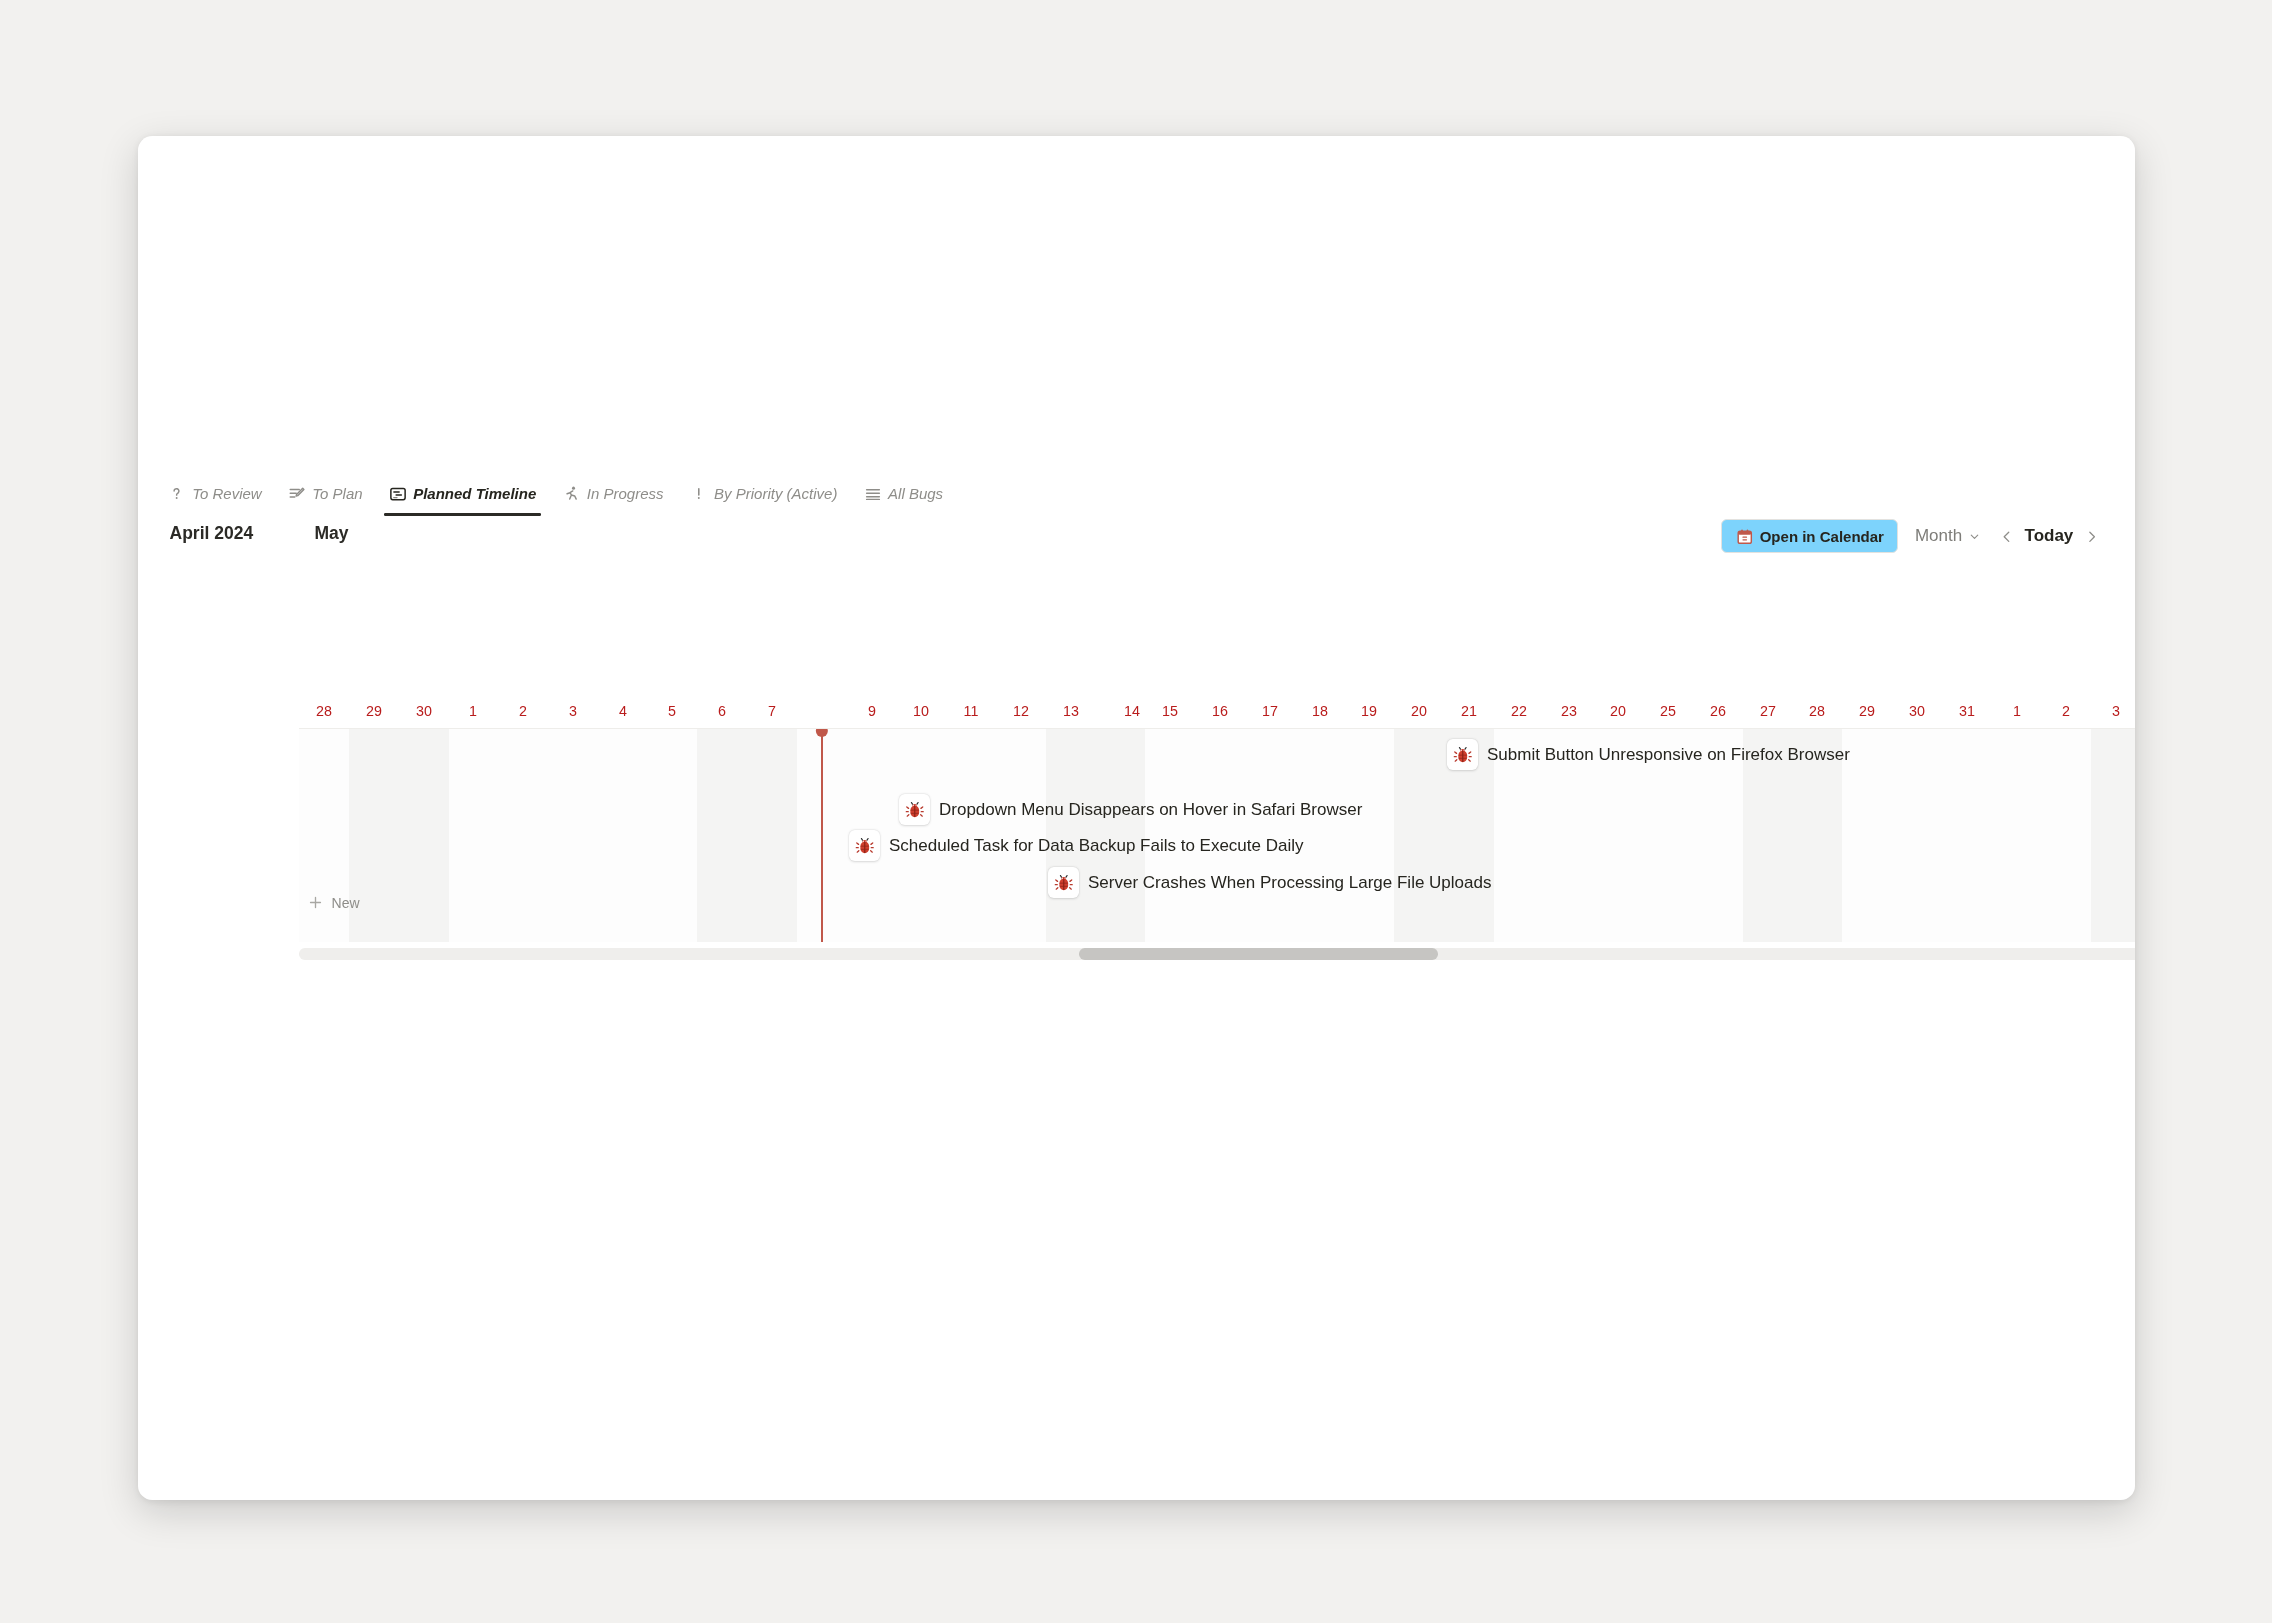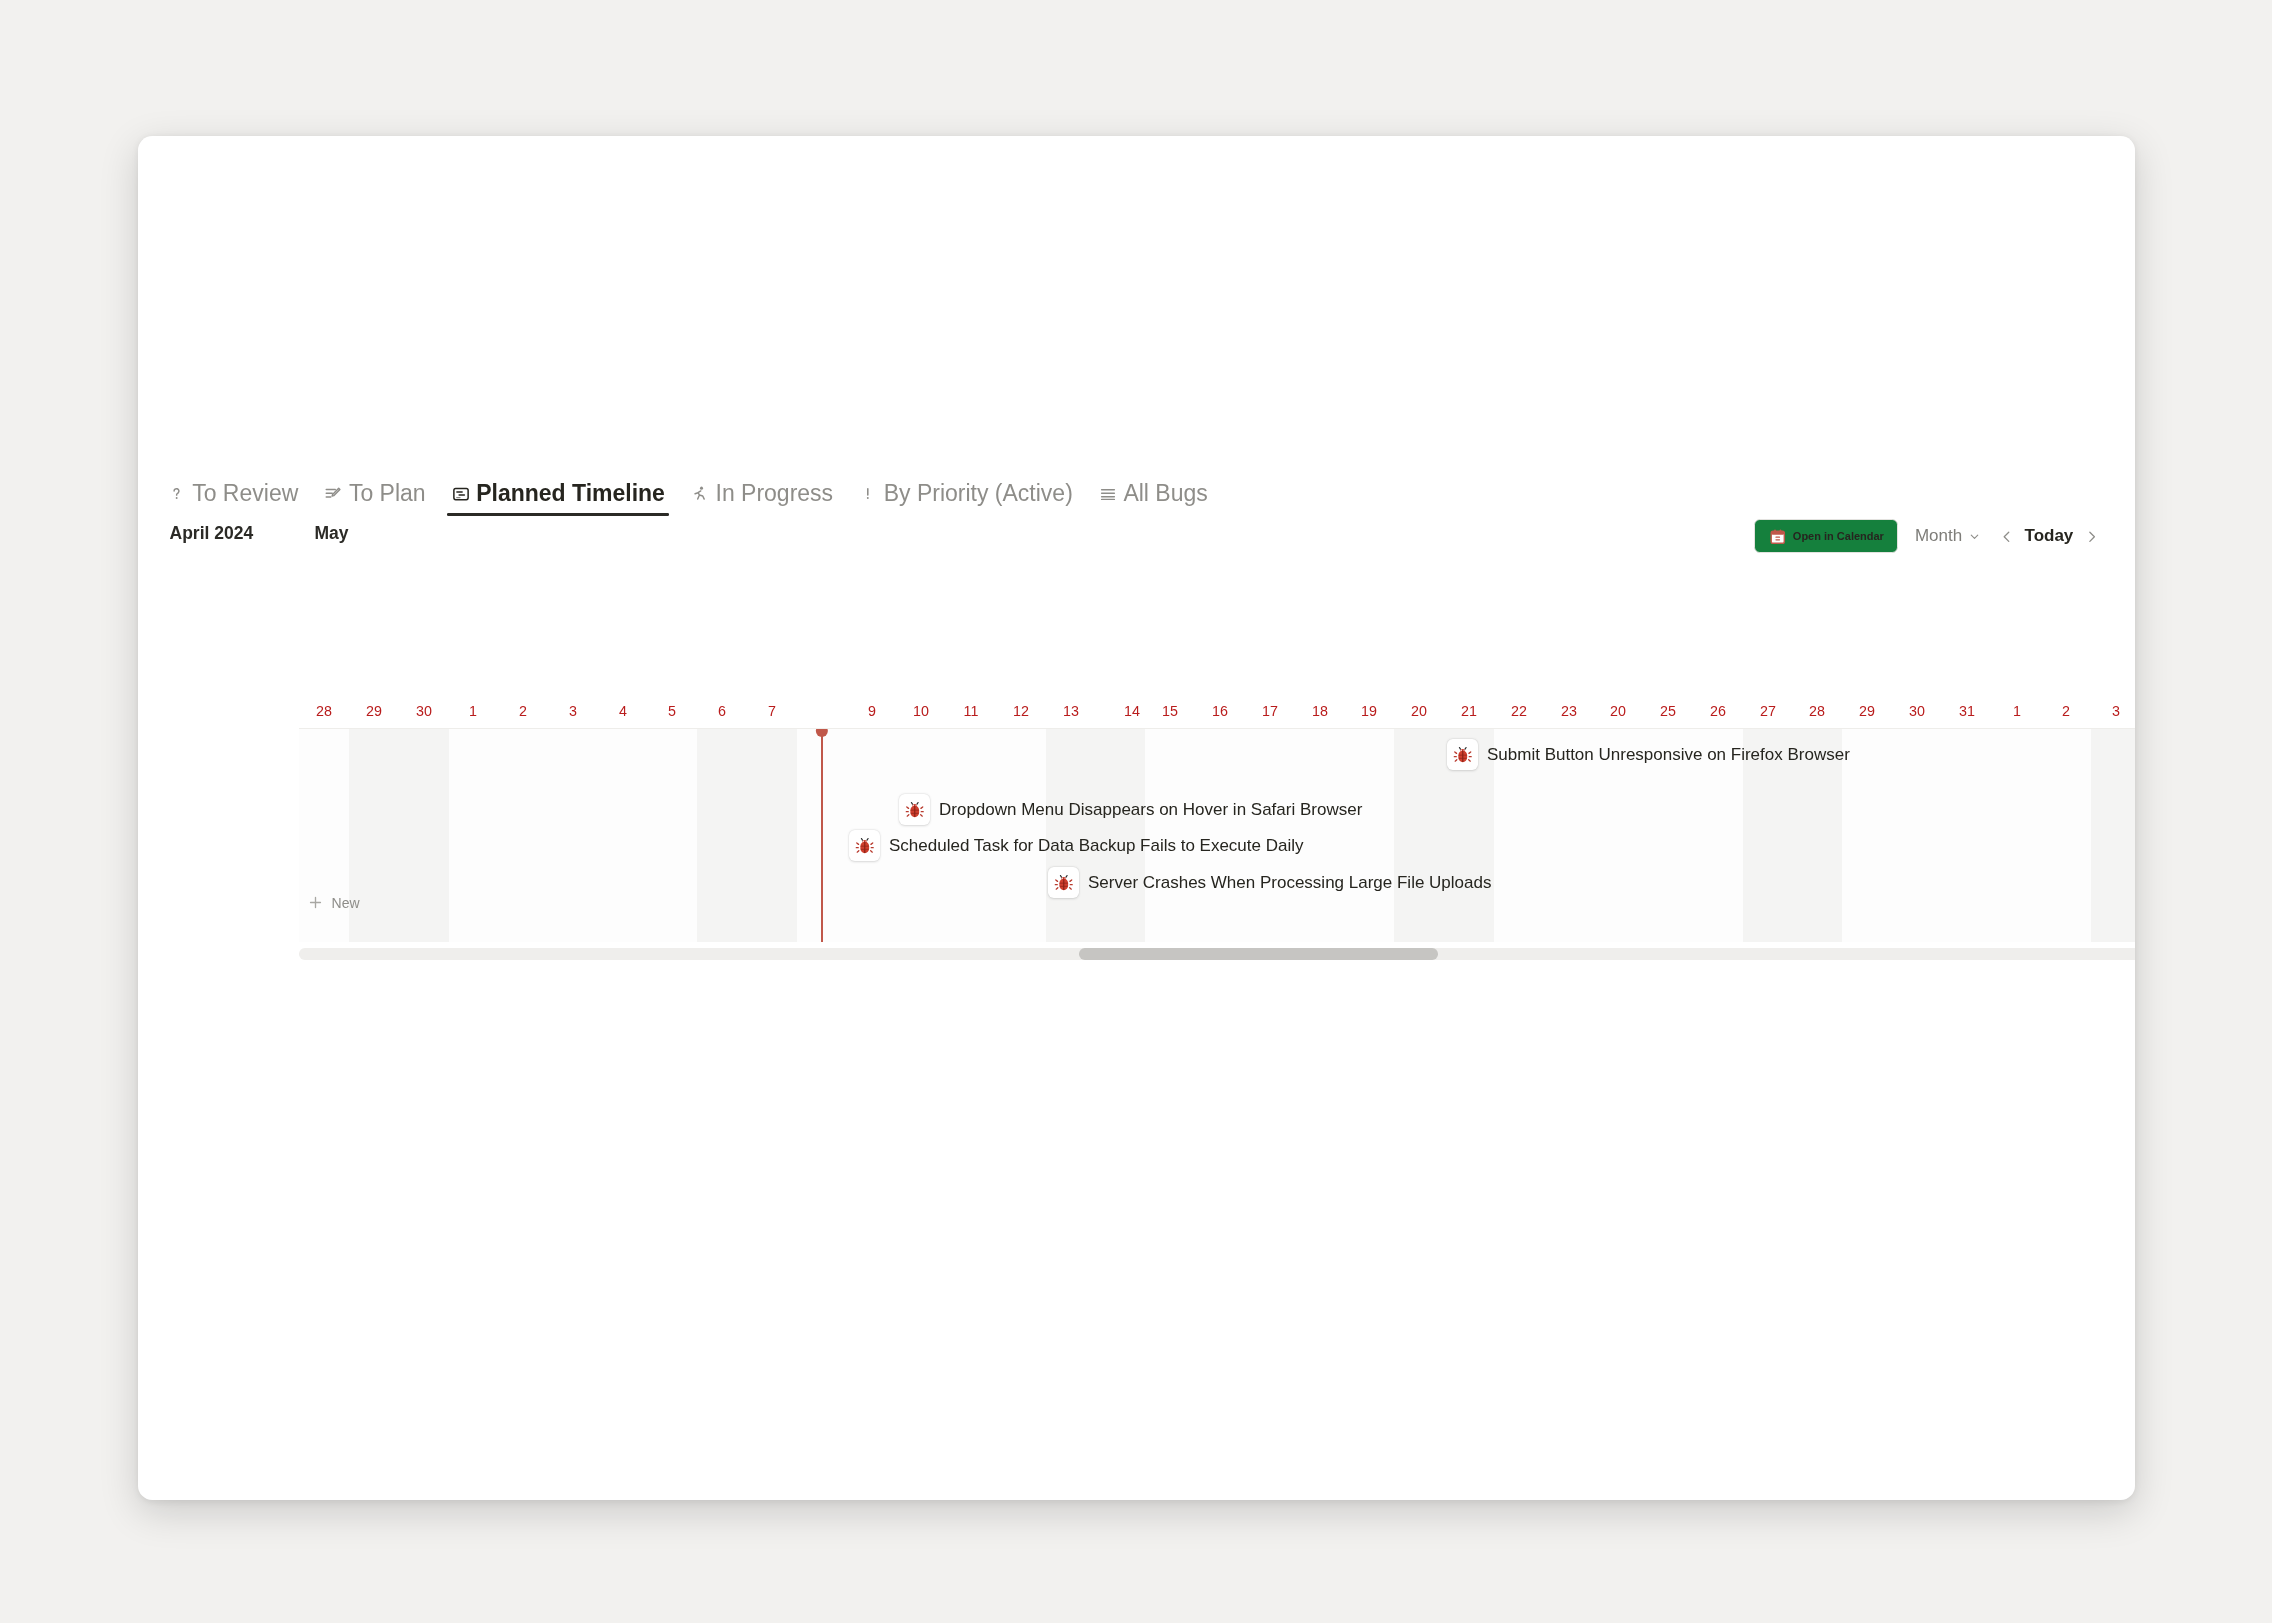--- a/index.html
+++ b/index.html
@@ -23,25 +23,26 @@
   #view-tabbar {
     position: absolute;
     left: 25px; top: 342px;
     width: 1948px; height: 38px;
     display: flex; align-items: flex-end; gap: 0px;
   }
   .view-tab {
     display: flex; align-items: center; gap: 5.8px;
     height: 36px;
     padding: 0 11px 9px 3.9px;
-    font-size: 23px;
+    font-size: 15px;
     color: #8e8d89;
     white-space: nowrap;
     cursor: pointer;
     position: relative;
+    font-style: italic;
   }
   .view-tab + .view-tab { margin-left: 10.4px; }
   .view-tab.active { color: #26251f; font-weight: bold; }
   .view-tab.active .tab-underline {
     position: absolute; left: 0; right: 6.5px; bottom: 0;
     height: 2.6px; background: #2b2a26; border-radius: 1.3px;
   }
   .tab-ico { display: inline-flex; align-items: center; justify-content: center;
              width: 19.5px; height: 19.5px; flex: none; }
 
@@ -56,21 +57,21 @@
     font-size: 17.5px; font-weight: bold; color: #2b2a26; white-space: nowrap;
   }
   #toolbar-right {
     position: absolute; right: 5.2px; top: 1.3px;
     display: flex; align-items: center; gap: 0px;
   }
   #open-calendar-btn {
     display: flex; align-items: center; gap: 5px;
     height: 34px; padding: 0 13px;
     border: 1px solid #e3e2df; border-radius: 5.8px;
-    background: #15803d; font-size: 11px; color: #26251f; font-weight: bold;
+    background: #7dd3fc; font-size: 15px; color: #26251f; font-weight: bold;
     cursor: pointer; white-space: nowrap;
   }
   #range-select {
     display: flex; align-items: center; gap: 5.2px;
     margin-left: 17px; font-size: 17px; color: #7e7d79; cursor: pointer;
   }
   #nav-prev, #nav-next {
     width: 28.6px; height: 28.6px; display: flex; align-items: center; justify-content: center;
     color: #8e8d89; cursor: pointer;
   }

